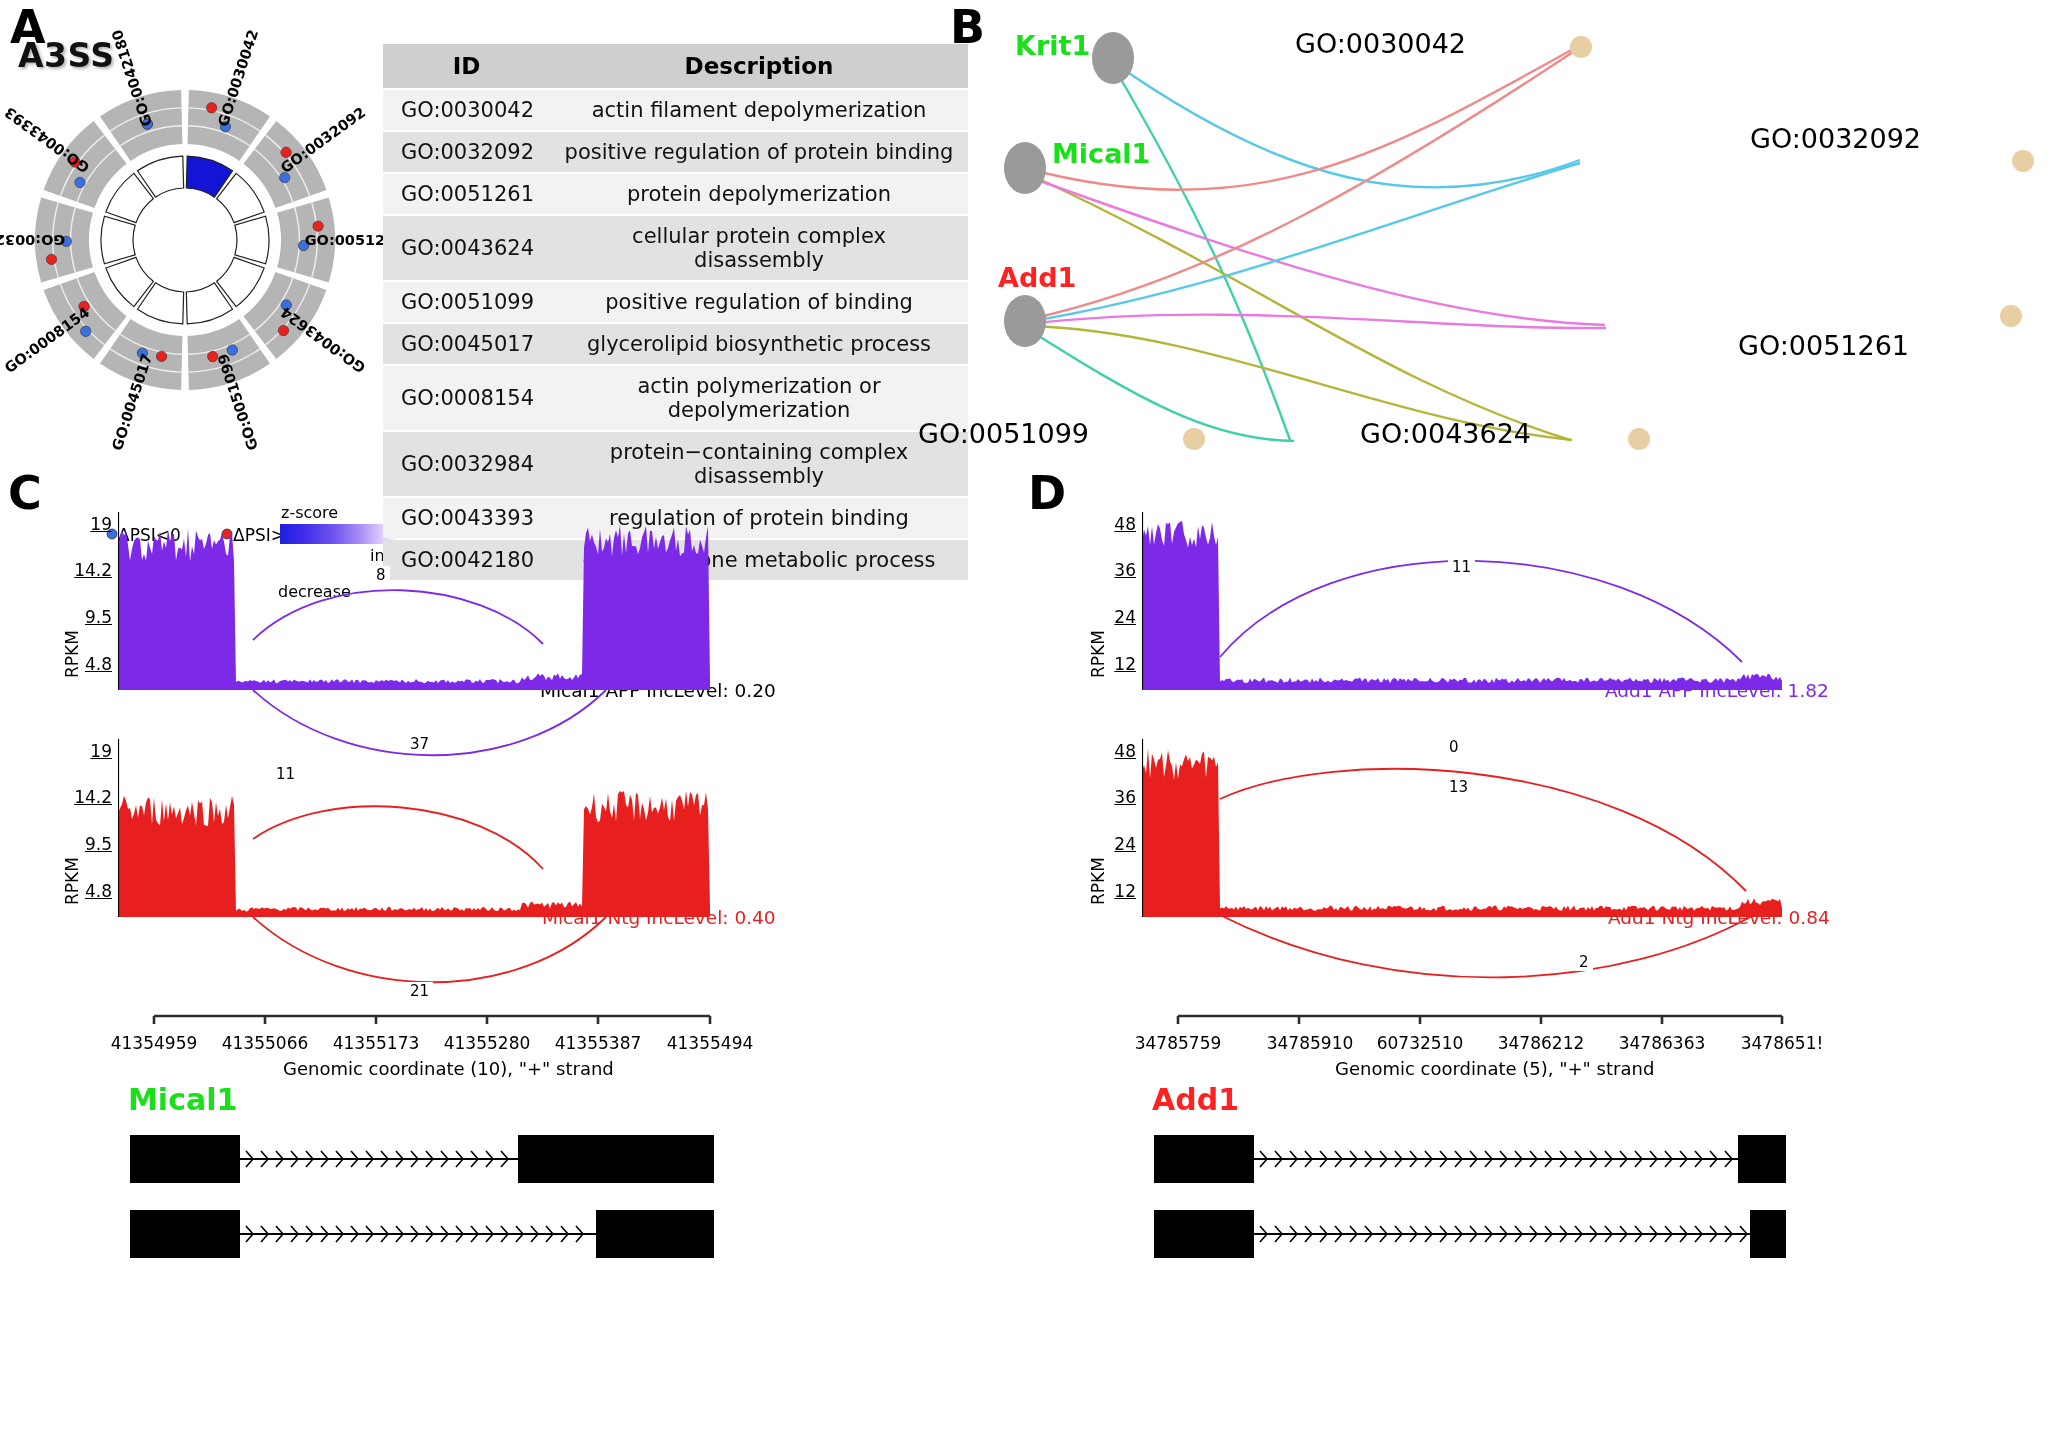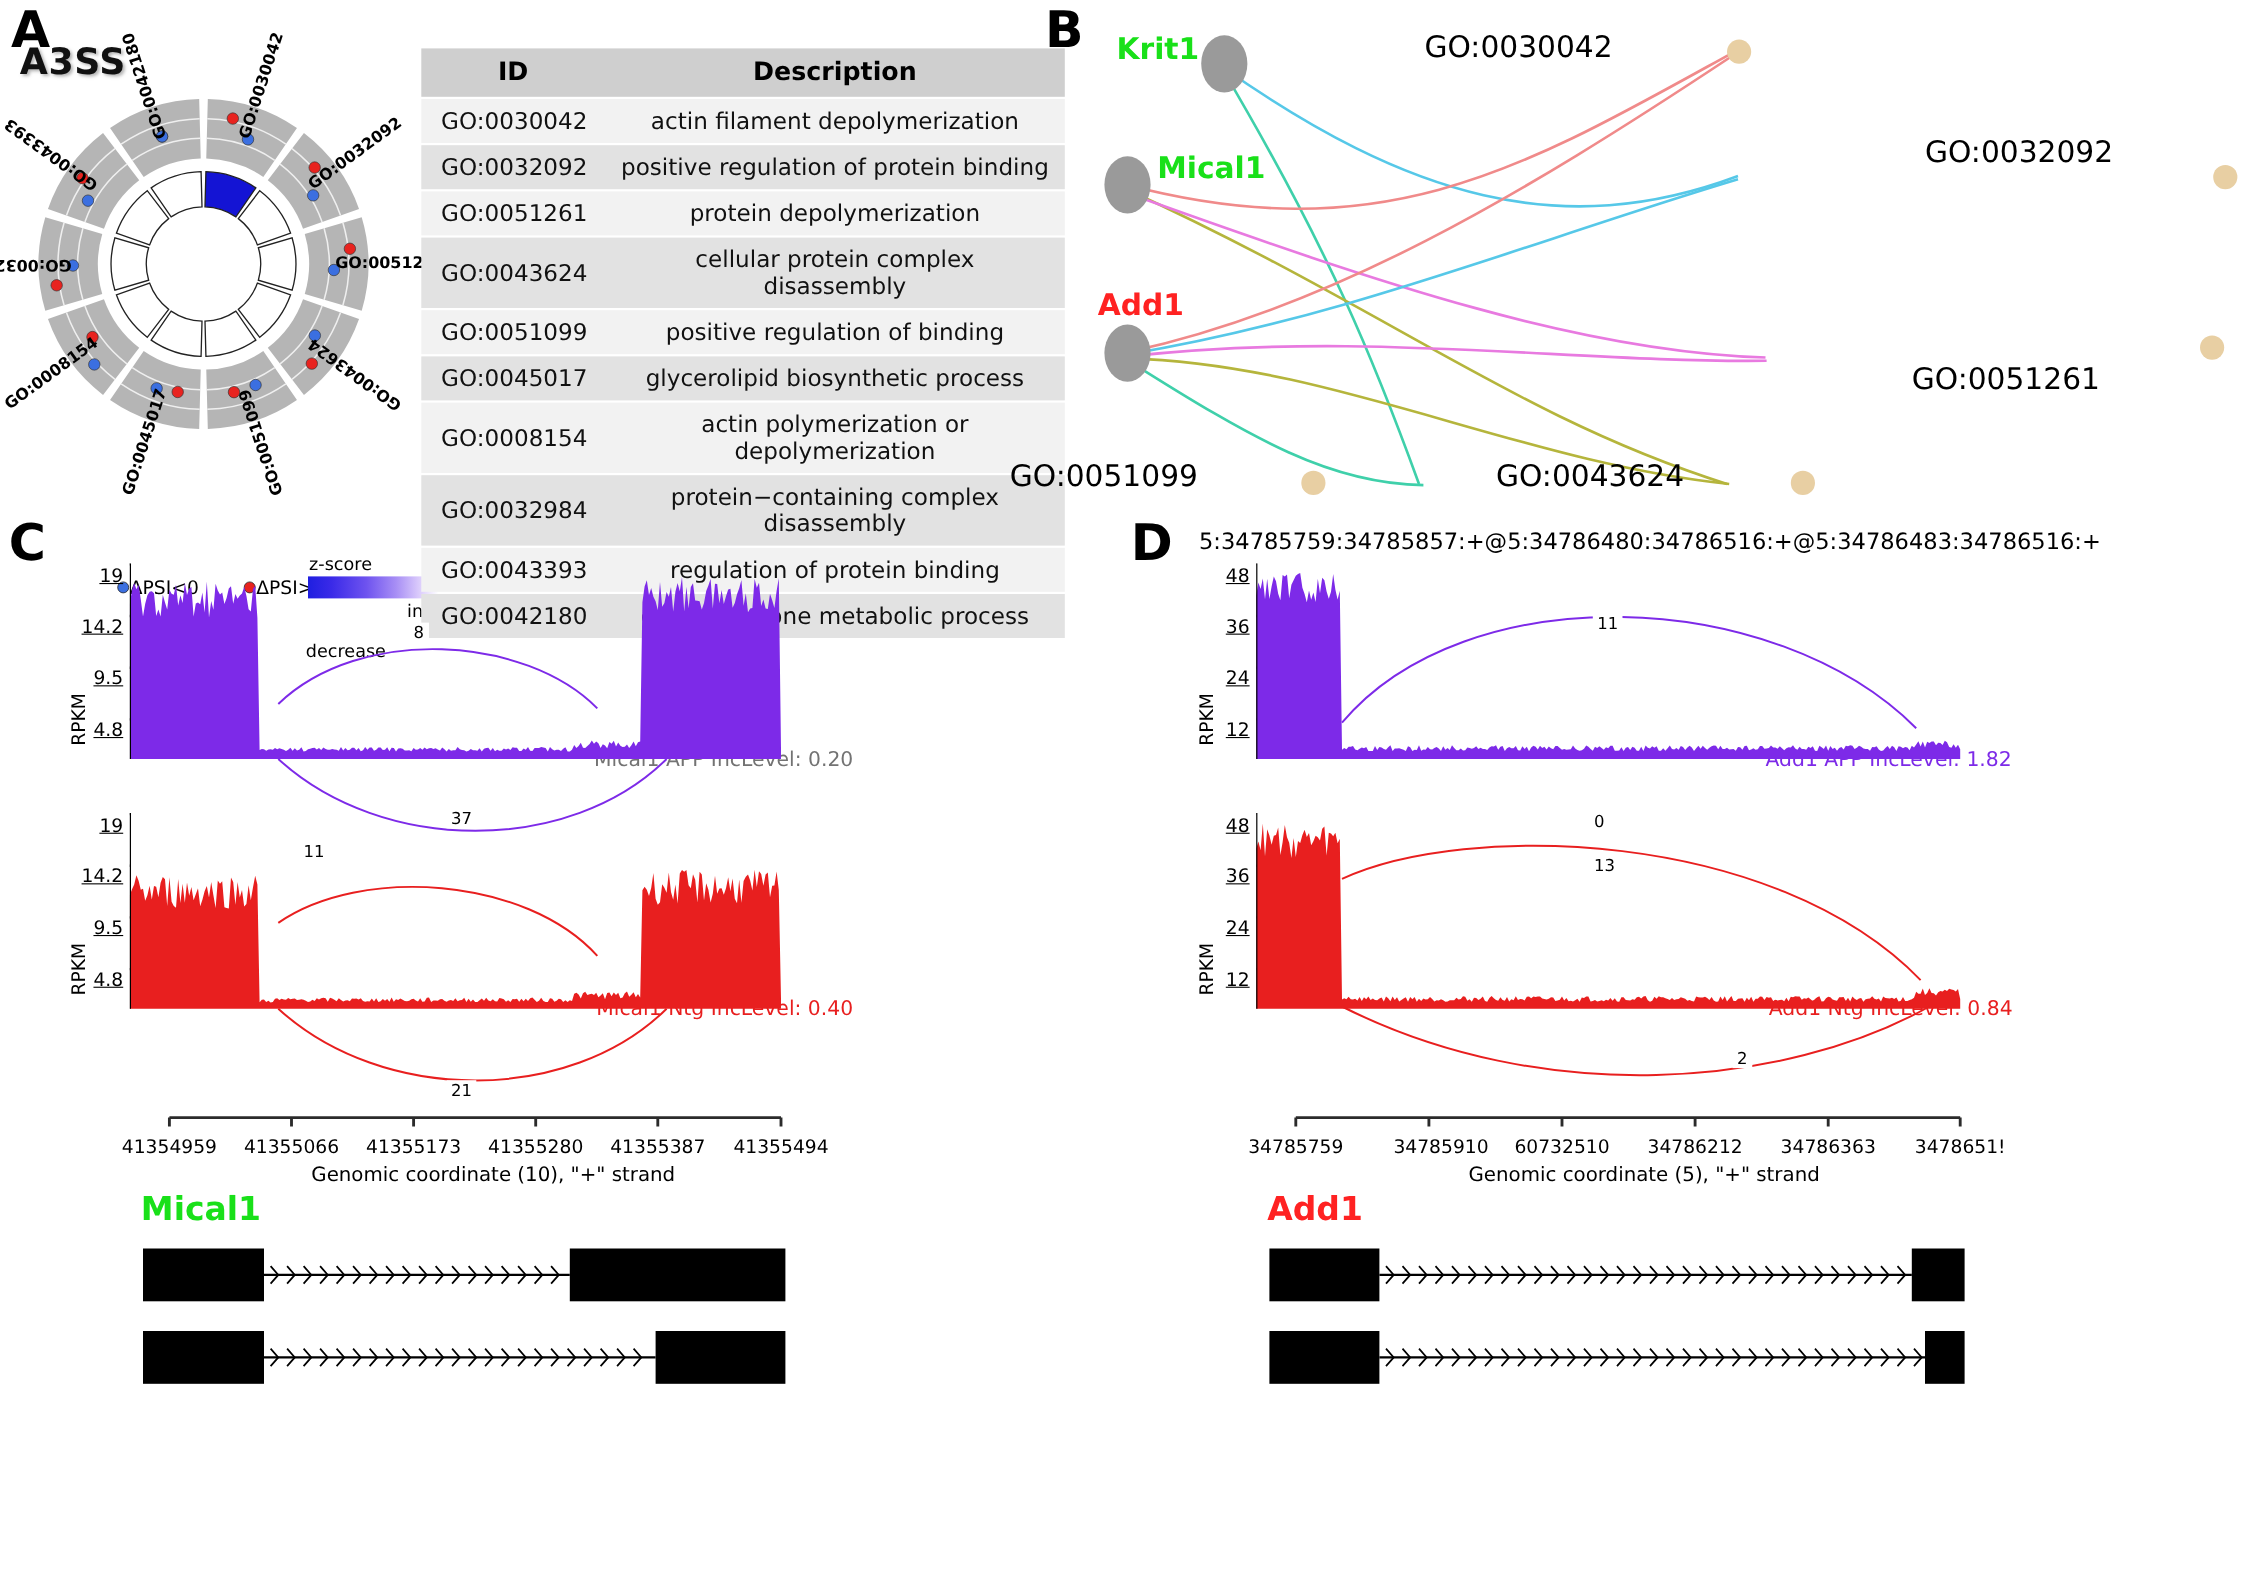--- a/index.html
+++ b/index.html
@@ -236,21 +236,21 @@
   <div class="netnode go-node" style="left:668px;top:428px;"></div>
   <div class="netlabel" style="left:400px;top:418px;color:#000;">GO:0043624</div>
 
   <div class="netnode go-node" style="left:223px;top:428px;"></div>
   <div class="netlabel" style="left:-42px;top:418px;color:#000;">GO:0051099</div>
 </div>
 
 <div id="panelC" style="position:absolute;left:0;top:470px;width:1030px;height:979px;">
   <div class="panel-letter" style="left:8px;top:0px;">C</div>
 
-  <div class="inclabel" style="left:540px;top:210px;color:#737373;">Mical1 APP IncLevel: 0.20</div>
+  <div class="inclabel" style="left:540px;top:210px;color:#000000;">Mical1 APP IncLevel: 0.20</div>
   <div class="ylab" style="left:62px;top:208px;">RPKM</div>
   <div class="ytick" style="left:60px;top:44px;width:52px;">19</div>
   <div class="ytick" style="left:40px;top:90px;width:72px;">14.2</div>
   <div class="ytick" style="left:48px;top:137px;width:64px;">9.5</div>
   <div class="ytick" style="left:48px;top:184px;width:64px;">4.8</div>
   <svg style="position:absolute;left:118px;top:42px;width:610px;height:200px;">
     <path class="cov" fill="#7d2ae8" stroke="none" d="M 0 178 L 0 37.4 L 2 24.1 L 4 17.9 L 6 23.6 L 8 19.6 L 10 32.9 L 12 48.5 L 14 36.8 L 16 29.1 L 18 25.9 L 20 25.5 L 22 27.3 L 24 48.0 L 26 42.0 L 28 48.5 L 30 28.6 L 32 35.8 L 34 42.0 L 36 24.1 L 38 27.7 L 40 28.6 L 42 19.6 L 44 38.5 L 46 29.2 L 48 36.1 L 50 17.7 L 52 28.9 L 54 22.9 L 56 21.7 L 58 48.4 L 60 36.6 L 62 35.7 L 64 37.4 L 66 26.6 L 68 44.8 L 70 16.6 L 72 49.3 L 74 34.3 L 76 42.3 L 78 18.6 L 80 24.8 L 82 28.5 L 84 26.7 L 86 37.1 L 88 31.7 L 90 22.9 L 92 20.9 L 94 36.9 L 96 28.1 L 98 32.4 L 100 29.3 L 102 27.5 L 104 21.3 L 106 29.7 L 108 41.8 L 110 43.8 L 112 23.3 L 114 20.6 L 116 49.7 L 118 169.9 L 120 168.8 L 122 169.2 L 124 170.5 L 126 169.4 L 128 169.1 L 130 169.6 L 132 168.0 L 134 169.1 L 136 168.2 L 138 169.0 L 140 169.6 L 142 170.8 L 144 169.7 L 146 167.7 L 148 170.4 L 150 168.3 L 152 170.3 L 154 169.6 L 156 167.3 L 158 171.2 L 160 170.8 L 162 169.1 L 164 168.6 L 166 168.0 L 168 167.7 L 170 169.4 L 172 167.9 L 174 169.9 L 176 167.5 L 178 168.8 L 180 169.6 L 182 169.6 L 184 168.8 L 186 169.3 L 188 169.7 L 190 170.6 L 192 167.2 L 194 170.3 L 196 167.9 L 198 170.1 L 200 169.6 L 202 167.7 L 204 167.7 L 206 170.1 L 208 168.0 L 210 171.0 L 212 170.0 L 214 167.2 L 216 169.7 L 218 167.5 L 220 167.6 L 222 170.6 L 224 169.5 L 226 167.6 L 228 167.5 L 230 169.8 L 232 169.7 L 234 167.3 L 236 170.9 L 238 167.7 L 240 168.1 L 242 171.1 L 244 168.4 L 246 168.3 L 248 168.6 L 250 170.2 L 252 170.3 L 254 170.1 L 256 171.0 L 258 168.0 L 260 169.6 L 262 169.3 L 264 168.1 L 266 169.6 L 268 167.5 L 270 169.1 L 272 168.3 L 274 168.1 L 276 168.9 L 278 168.2 L 280 169.3 L 282 170.2 L 284 167.5 L 286 169.2 L 288 171.2 L 290 168.8 L 292 170.6 L 294 170.0 L 296 170.1 L 298 167.1 L 300 169.2 L 302 169.8 L 304 170.0 L 306 171.2 L 308 170.4 L 310 168.8 L 312 170.0 L 314 170.0 L 316 170.4 L 318 168.2 L 320 171.1 L 322 168.7 L 324 168.1 L 326 167.8 L 328 170.4 L 330 168.1 L 332 171.0 L 334 169.5 L 336 170.5 L 338 170.4 L 340 168.5 L 342 169.4 L 344 168.5 L 346 169.9 L 348 167.3 L 350 167.8 L 352 167.7 L 354 170.8 L 356 170.8 L 358 168.5 L 360 169.7 L 362 167.1 L 364 170.6 L 366 170.8 L 368 167.9 L 370 168.0 L 372 168.0 L 374 167.0 L 376 167.5 L 378 168.0 L 380 171.2 L 382 167.1 L 384 169.1 L 386 170.2 L 388 169.5 L 390 169.5 L 392 170.8 L 394 168.6 L 396 167.4 L 398 171.1 L 400 171.2 L 402 169.6 L 404 165.2 L 406 168.1 L 408 166.2 L 410 163.3 L 412 167.8 L 414 168.1 L 416 166.2 L 418 164.4 L 420 161.2 L 422 164.1 L 424 162.0 L 426 163.7 L 428 168.1 L 430 164.7 L 432 165.7 L 434 168.2 L 436 162.6 L 438 164.1 L 440 161.3 L 442 166.7 L 444 163.1 L 446 166.0 L 448 167.2 L 450 166.9 L 452 164.9 L 454 168.0 L 456 165.4 L 458 162.2 L 460 166.3 L 462 162.7 L 464 162.2 L 466 35.4 L 468 21.1 L 470 15.5 L 472 28.8 L 474 22.5 L 476 30.5 L 478 34.6 L 480 42.6 L 482 17.1 L 484 39.7 L 486 36.1 L 488 26.1 L 490 30.6 L 492 21.7 L 494 44.0 L 496 26.0 L 498 18.0 L 500 25.6 L 502 12.6 L 504 43.8 L 506 21.4 L 508 41.0 L 510 21.6 L 512 18.2 L 514 34.0 L 516 34.1 L 518 34.6 L 520 42.2 L 522 36.1 L 524 25.3 L 526 20.2 L 528 14.1 L 530 41.1 L 532 18.7 L 534 18.9 L 536 36.4 L 538 24.4 L 540 37.1 L 542 30.0 L 544 24.0 L 546 23.3 L 548 40.6 L 550 36.1 L 552 28.3 L 554 22.8 L 556 15.3 L 558 38.7 L 560 27.3 L 562 44.5 L 564 41.2 L 566 40.7 L 568 14.1 L 570 22.4 L 572 17.8 L 574 38.9 L 576 33.1 L 578 41.2 L 580 41.6 L 582 27.7 L 584 33.6 L 586 40.8 L 588 25.2 L 590 13.5 L 592 169.1 L 592 178 Z"></path>
     <line x1="0" y1="0" x2="0" y2="178" stroke="#000" stroke-width="2.2"></line>
     <line x1="-7" y1="1" x2="0" y2="1" stroke="#000" stroke-width="2.2"></line>
     <line x1="-7" y1="48" x2="0" y2="48" stroke="#000" stroke-width="2.2"></line>
@@ -356,21 +356,20 @@
         <path d="M413 101 l7 8 l-7 8"></path>
         <path d="M428 101 l7 8 l-7 8"></path>
       <path d="M443 101 l7 8 l-7 8"></path>
         <path d="M458 101 l7 8 l-7 8"></path>
     </g>
   </svg>
 </div>
 
 <div id="panelD" style="position:absolute;left:1020px;top:470px;width:1030px;height:979px;">
   <div class="panel-letter" style="left:8px;top:0px;">D</div>
-  <div class="sashimi-title" style="left:70px;top:10px;">5:34785759:34785857:+@5:34786480:34786516:+@5:34786483:34786516:+</div>
 
   <div class="inclabel" style="left:585px;top:210px;color:#7d2ae8;">Add1 APP IncLevel: 1.82</div>
   <div class="ylab" style="left:68px;top:208px;">RPKM</div>
   <div class="ytick" style="left:64px;top:44px;width:52px;">48</div>
   <div class="ytick" style="left:64px;top:90px;width:52px;">36</div>
   <div class="ytick" style="left:64px;top:137px;width:52px;">24</div>
   <div class="ytick" style="left:64px;top:184px;width:52px;">12</div>
   <svg style="position:absolute;left:122px;top:42px;width:660px;height:200px;">
     <path class="cov" fill="#7d2ae8" stroke="none" d="M 0 178 L 0 29.4 L 2 17.6 L 4 23.5 L 6 13.9 L 8 32.8 L 10 14.2 L 12 32.6 L 14 21.1 L 16 12.0 L 18 16.5 L 20 27.7 L 22 33.7 L 24 10.7 L 26 12.2 L 28 10.3 L 30 31.9 L 32 19.7 L 34 15.5 L 36 11.3 L 38 9.9 L 40 8.8 L 42 22.3 L 44 27.9 L 46 35.5 L 48 24.8 L 50 33.2 L 52 26.6 L 54 35.2 L 56 14.1 L 58 27.3 L 60 13.2 L 62 15.6 L 64 25.7 L 66 32.4 L 68 25.9 L 70 9.9 L 72 24.1 L 74 33.1 L 76 25.0 L 78 169.5 L 80 168.1 L 82 169.1 L 84 166.9 L 86 166.9 L 88 166.2 L 90 169.4 L 92 170.1 L 94 168.6 L 96 167.6 L 98 168.2 L 100 167.0 L 102 170.8 L 104 170.7 L 106 170.8 L 108 166.2 L 110 169.9 L 112 167.0 L 114 167.5 L 116 168.9 L 118 169.5 L 120 167.3 L 122 165.6 L 124 170.7 L 126 168.5 L 128 168.4 L 130 168.3 L 132 168.9 L 134 169.7 L 136 170.8 L 138 166.5 L 140 167.4 L 142 170.7 L 144 169.5 L 146 169.8 L 148 165.6 L 150 170.5 L 152 169.3 L 154 169.5 L 156 167.1 L 158 169.2 L 160 169.4 L 162 168.0 L 164 167.2 L 166 168.4 L 168 170.8 L 170 166.4 L 172 169.7 L 174 167.9 L 176 169.9 L 178 165.6 L 180 167.9 L 182 170.1 L 184 170.0 L 186 168.5 L 188 170.2 L 190 170.0 L 192 167.5 L 194 167.9 L 196 168.6 L 198 167.9 L 200 166.4 L 202 169.0 L 204 167.7 L 206 168.8 L 208 169.0 L 210 169.8 L 212 167.5 L 214 166.3 L 216 166.7 L 218 165.6 L 220 169.5 L 222 166.9 L 224 166.2 L 226 170.8 L 228 168.2 L 230 167.1 L 232 168.2 L 234 168.3 L 236 166.1 L 238 170.1 L 240 170.3 L 242 166.3 L 244 168.8 L 246 166.8 L 248 170.9 L 250 167.5 L 252 166.0 L 254 166.8 L 256 169.4 L 258 165.9 L 260 167.9 L 262 166.8 L 264 169.4 L 266 166.7 L 268 168.3 L 270 169.2 L 272 166.2 L 274 166.2 L 276 168.1 L 278 169.6 L 280 169.0 L 282 169.5 L 284 169.3 L 286 169.2 L 288 165.7 L 290 168.5 L 292 169.8 L 294 170.5 L 296 170.1 L 298 168.6 L 300 165.7 L 302 166.8 L 304 168.8 L 306 170.4 L 308 166.8 L 310 168.1 L 312 166.4 L 314 168.1 L 316 169.7 L 318 167.4 L 320 168.3 L 322 165.9 L 324 165.9 L 326 170.6 L 328 170.6 L 330 170.3 L 332 167.4 L 334 170.8 L 336 167.8 L 338 167.2 L 340 169.8 L 342 166.8 L 344 167.8 L 346 170.5 L 348 170.4 L 350 166.9 L 352 170.8 L 354 165.7 L 356 167.7 L 358 168.4 L 360 166.5 L 362 167.8 L 364 166.5 L 366 170.6 L 368 170.5 L 370 168.2 L 372 170.4 L 374 168.2 L 376 165.8 L 378 169.0 L 380 169.3 L 382 168.0 L 384 169.5 L 386 166.2 L 388 167.0 L 390 169.8 L 392 167.5 L 394 166.0 L 396 167.6 L 398 170.8 L 400 168.2 L 402 165.9 L 404 168.7 L 406 165.9 L 408 168.0 L 410 169.6 L 412 167.7 L 414 166.3 L 416 165.8 L 418 165.9 L 420 169.1 L 422 166.0 L 424 169.0 L 426 169.0 L 428 167.7 L 430 169.4 L 432 169.1 L 434 169.0 L 436 170.4 L 438 167.1 L 440 167.3 L 442 169.5 L 444 166.1 L 446 166.0 L 448 170.0 L 450 169.3 L 452 168.2 L 454 169.6 L 456 169.1 L 458 166.2 L 460 166.1 L 462 168.7 L 464 168.5 L 466 168.0 L 468 165.7 L 470 167.5 L 472 167.6 L 474 168.7 L 476 166.4 L 478 168.2 L 480 170.0 L 482 168.3 L 484 167.4 L 486 167.5 L 488 165.6 L 490 168.4 L 492 169.6 L 494 166.8 L 496 169.0 L 498 168.8 L 500 169.6 L 502 166.9 L 504 168.1 L 506 166.5 L 508 170.6 L 510 170.7 L 512 166.0 L 514 167.3 L 516 169.0 L 518 165.7 L 520 170.6 L 522 166.1 L 524 168.9 L 526 167.7 L 528 170.5 L 530 167.9 L 532 167.0 L 534 169.3 L 536 165.9 L 538 166.3 L 540 165.6 L 542 166.0 L 544 168.8 L 546 167.8 L 548 165.9 L 550 166.8 L 552 168.4 L 554 168.9 L 556 168.9 L 558 170.5 L 560 167.2 L 562 167.4 L 564 166.5 L 566 169.4 L 568 170.8 L 570 170.3 L 572 167.9 L 574 166.2 L 576 168.9 L 578 165.9 L 580 167.4 L 582 170.7 L 584 166.3 L 586 166.8 L 588 168.3 L 590 167.1 L 592 167.6 L 594 170.0 L 596 166.0 L 598 167.5 L 600 164.8 L 602 161.8 L 604 166.6 L 606 162.2 L 608 167.6 L 610 162.3 L 612 163.4 L 614 162.0 L 616 162.2 L 618 165.4 L 620 163.3 L 622 163.4 L 624 165.2 L 626 161.5 L 628 162.7 L 630 167.0 L 632 167.8 L 634 164.5 L 636 167.8 L 638 165.0 L 640 169.1 L 640 178 Z"></path>
     <line x1="0" y1="0" x2="0" y2="178" stroke="#000" stroke-width="2.2"></line>

